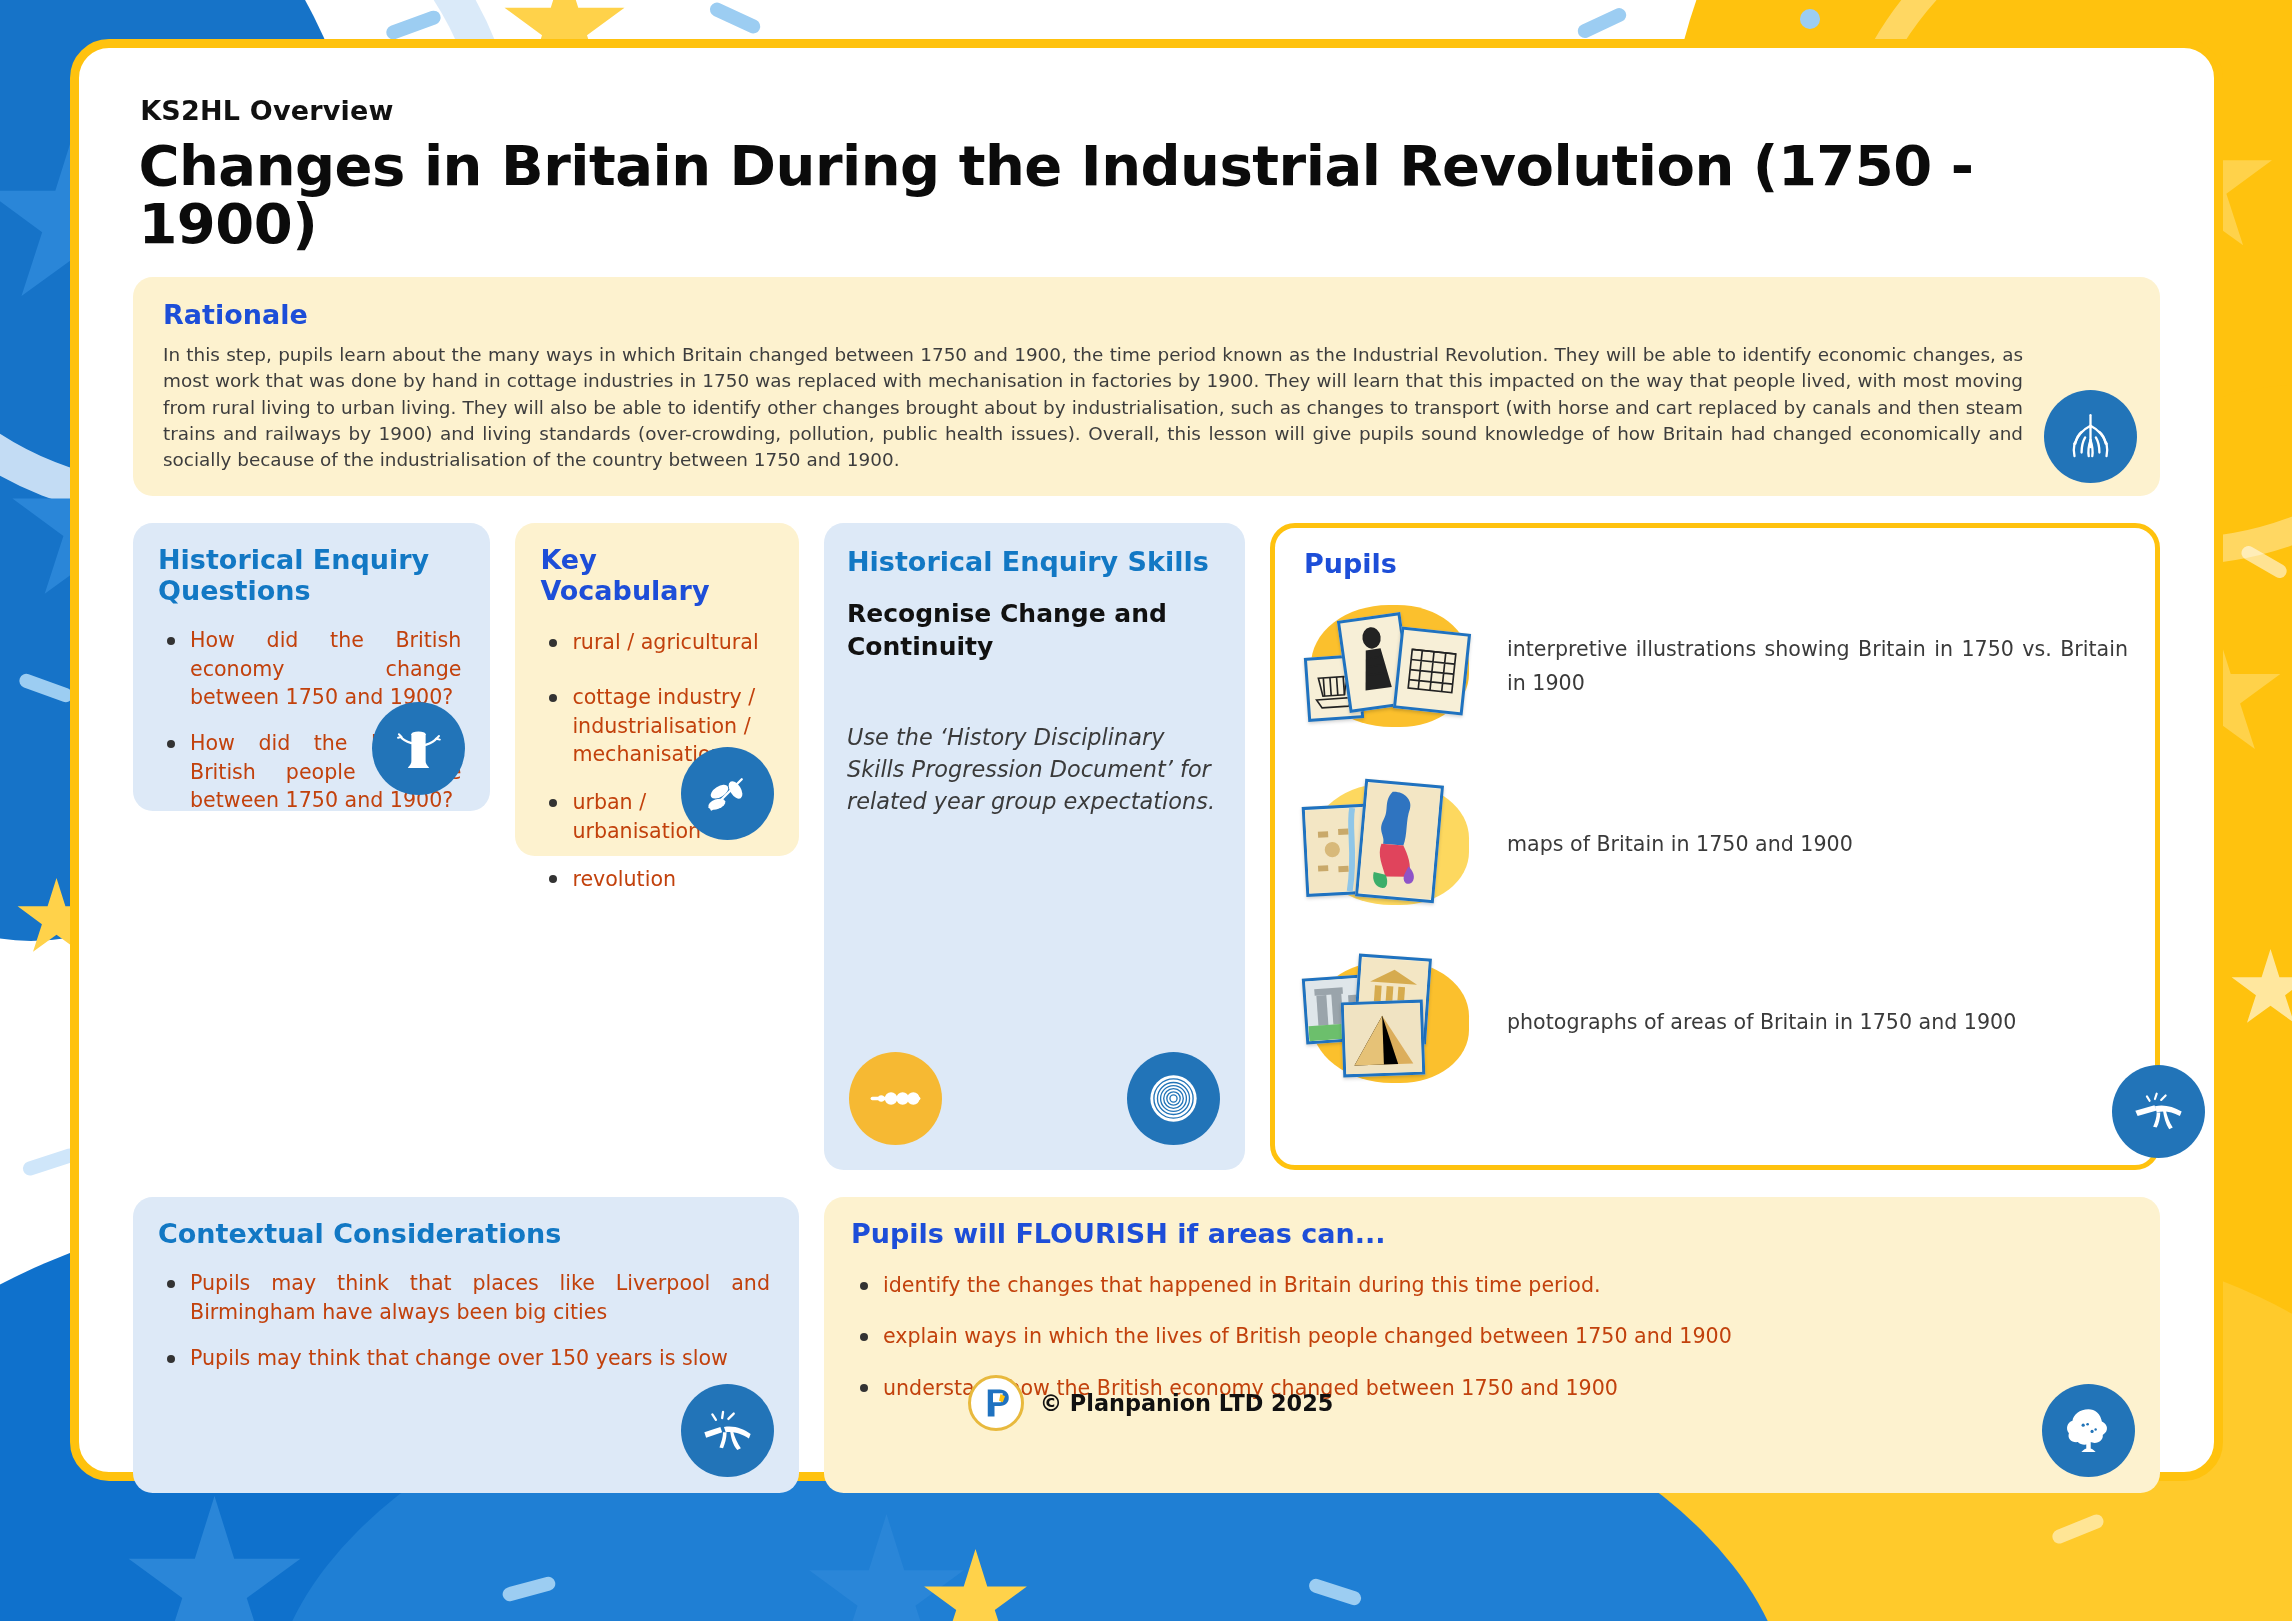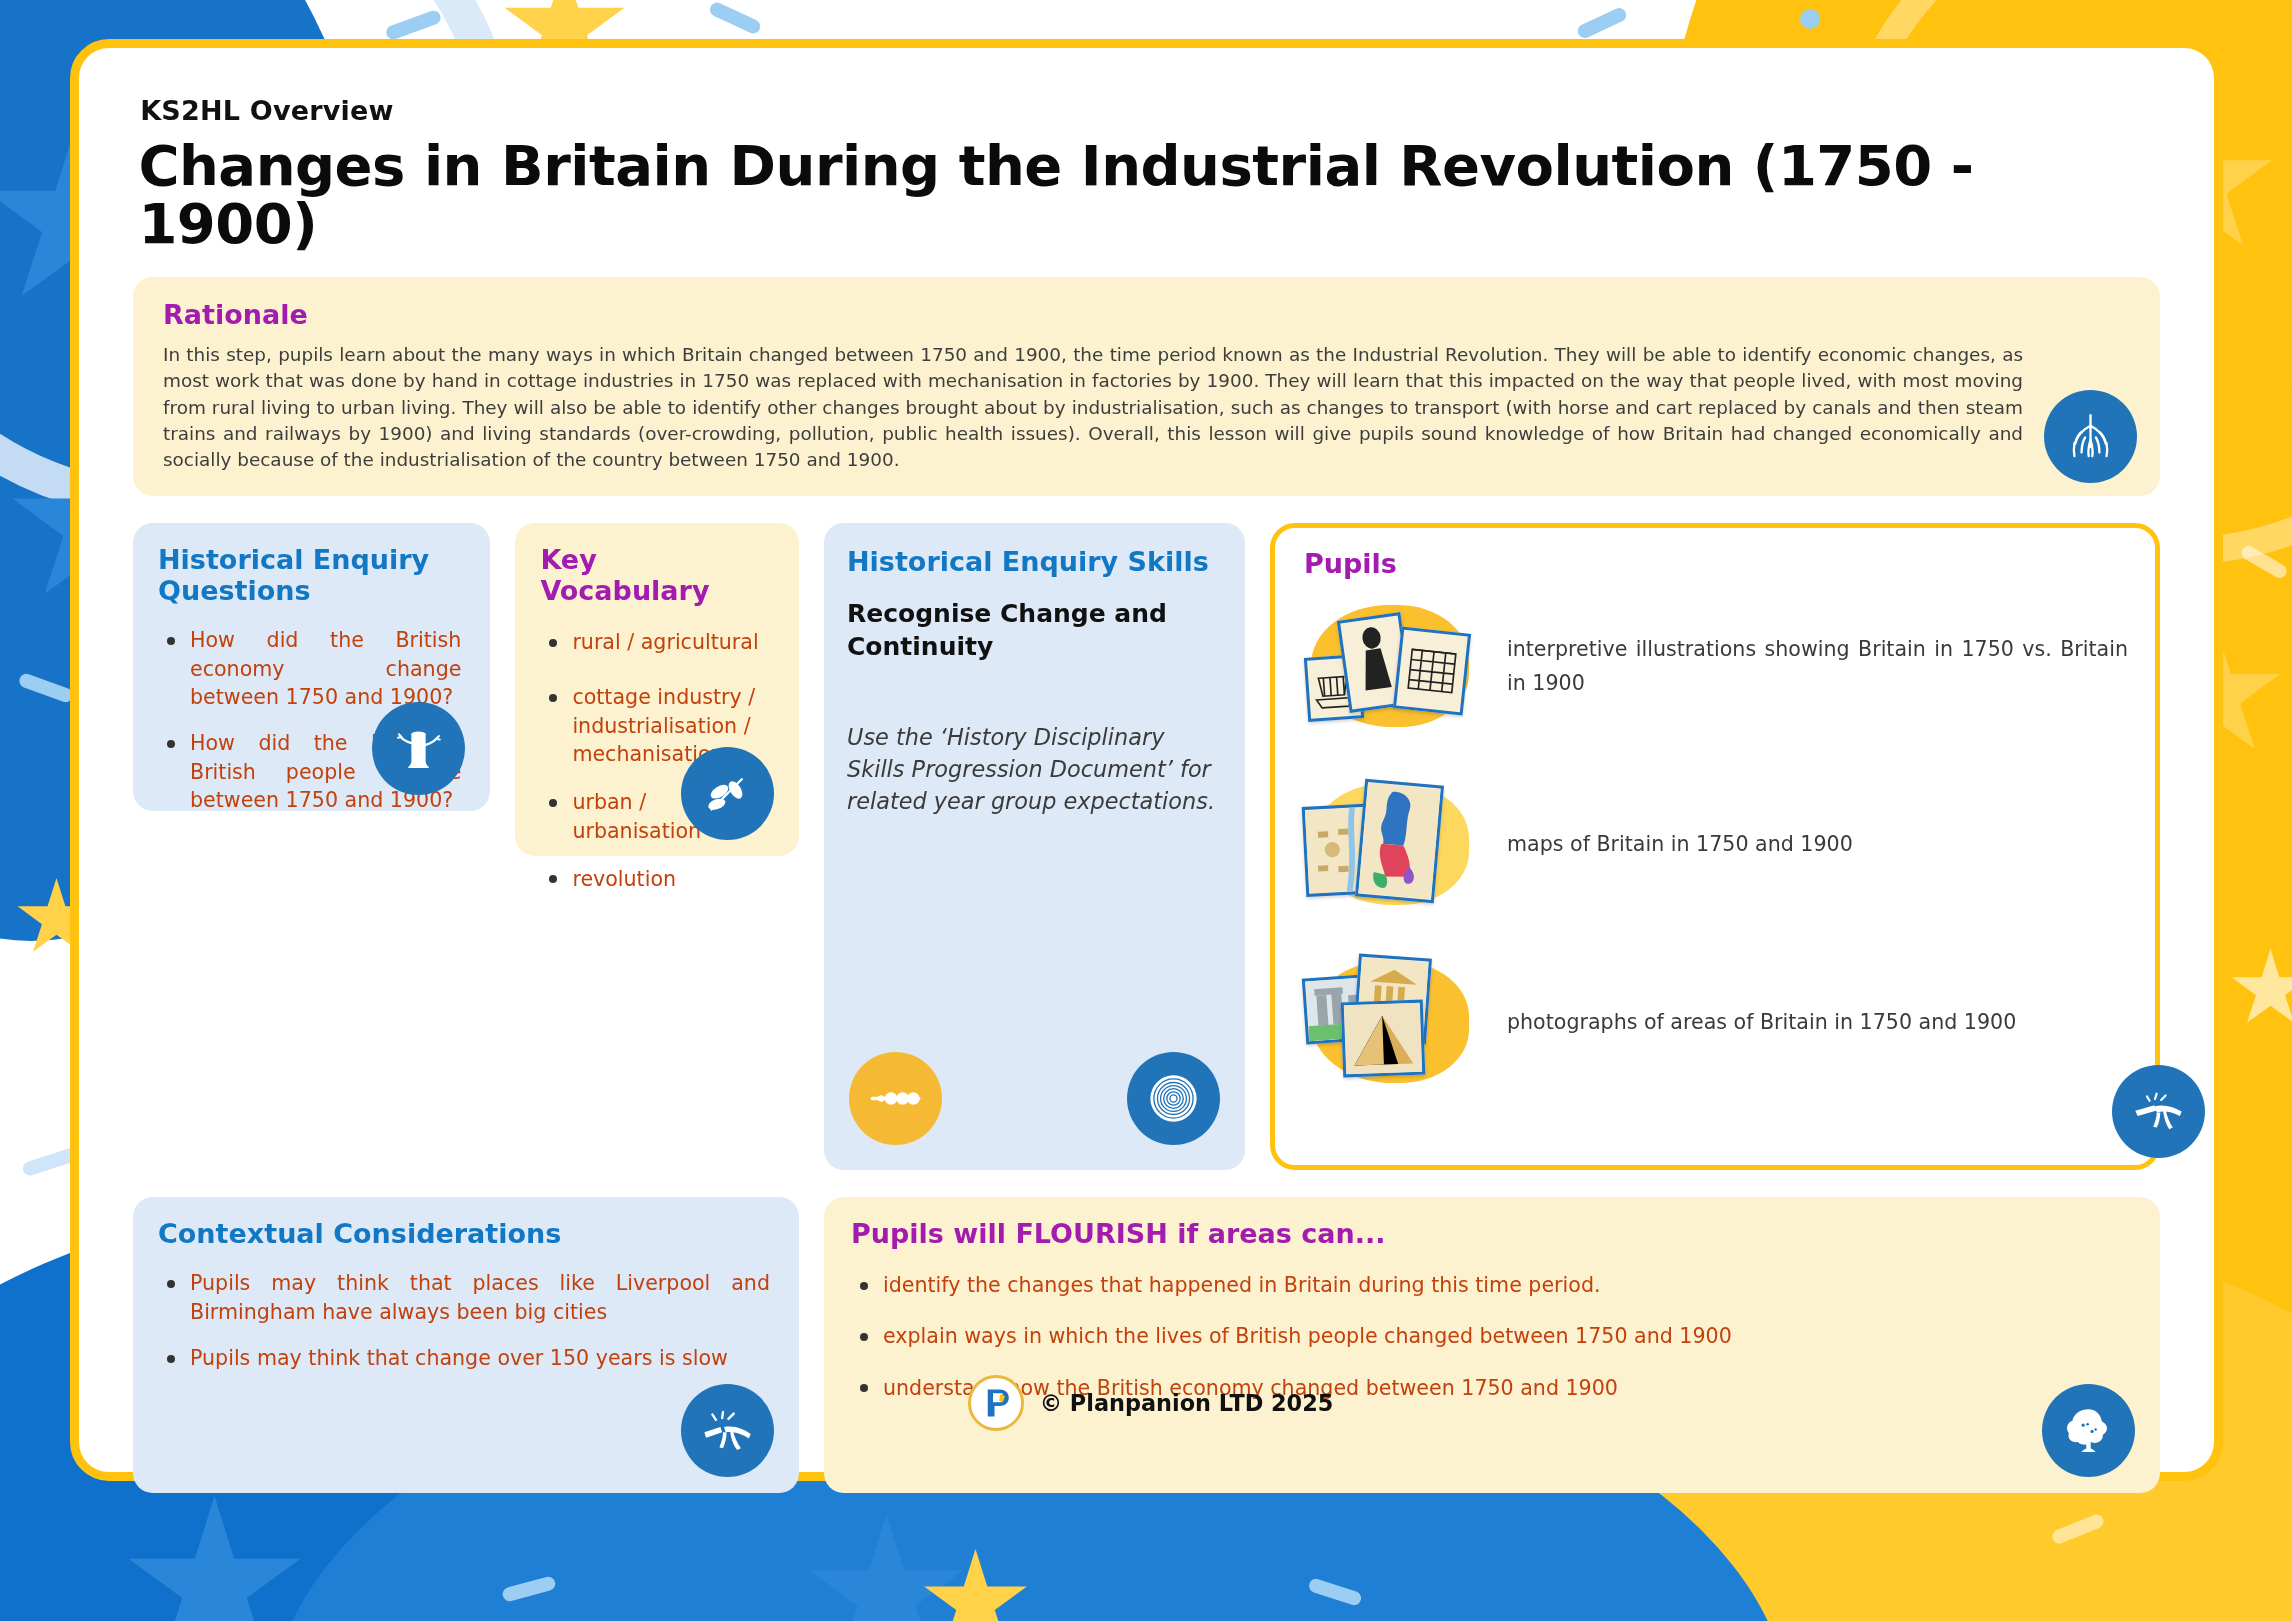--- a/index.html
+++ b/index.html
@@ -90,21 +90,21 @@
   }
 
   
   .panel { border-radius: 19.7px; position: relative; }
   .panel.cream { background: #fdf2cf; }
   .panel.blue  { background: #dde9f7; }
   .panel.white-outline {
     background: #ffffff; border: 5.4px solid #ffc20e; border-radius: 25px;
   }
 
-  .h-cream { font-size: 27px; font-weight: 700; color: #a21caf; }
+  .h-cream { font-size: 27px; font-weight: 700; color: #1d4ed8; }
   .h-blue  { font-size: 27px; font-weight: 700; color: #1278c4; }
 
   .body-text {
     font-size: 18.4px; line-height: 1.42; color: #3d3d3d;
     text-align: justify;
   }
 
   ul.bul { list-style: none; margin: 0; padding: 0; }
   ul.bul > li {
     position: relative; padding-left: 32px; margin-bottom: 18px;

